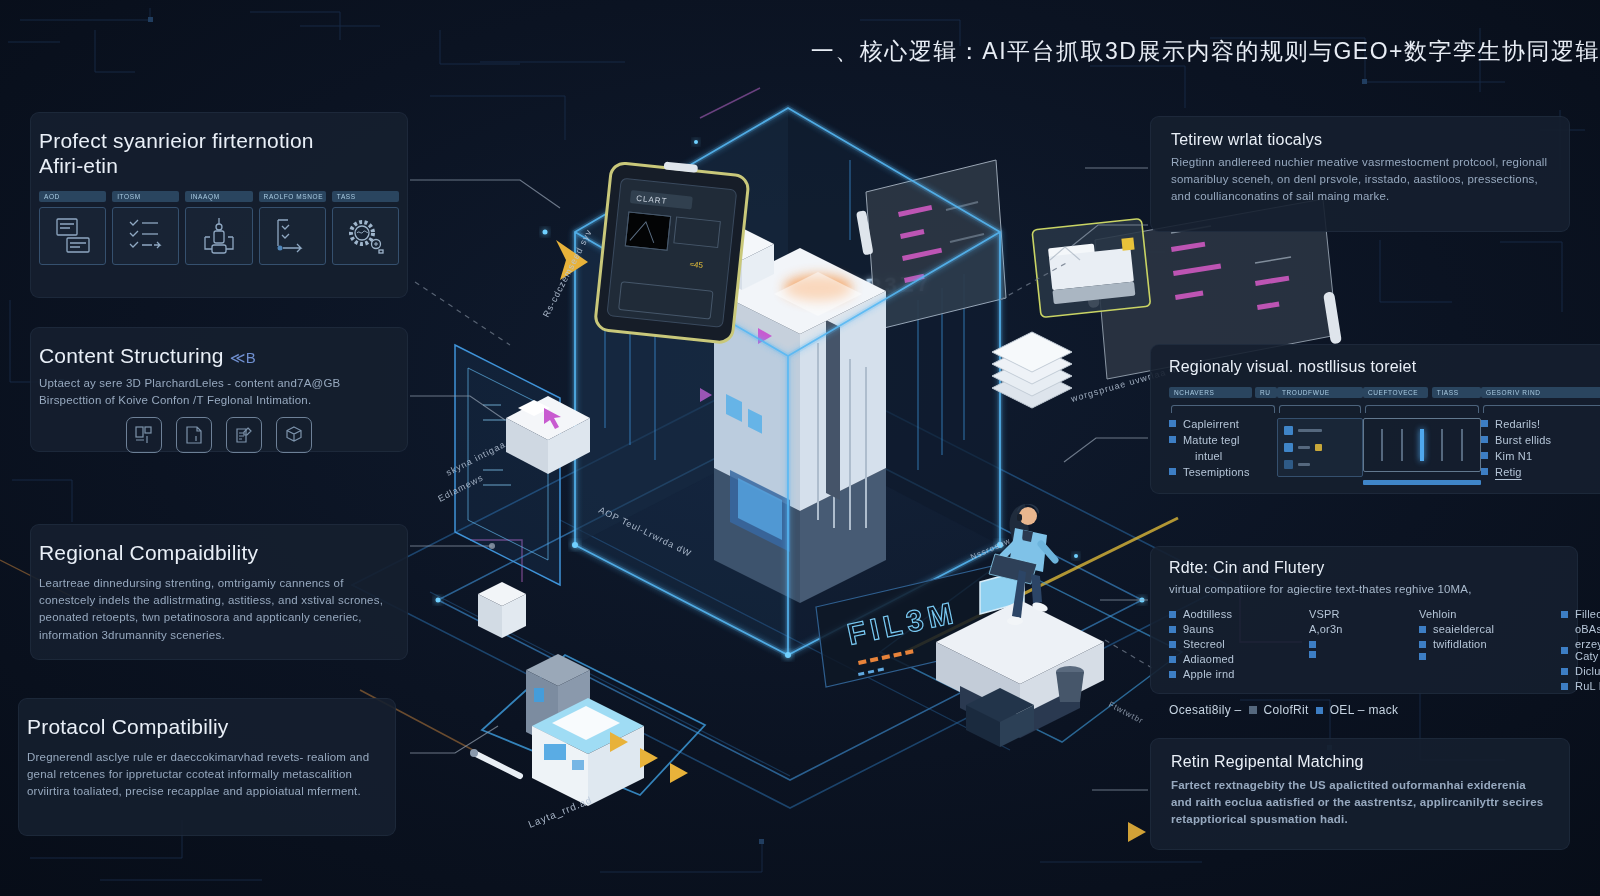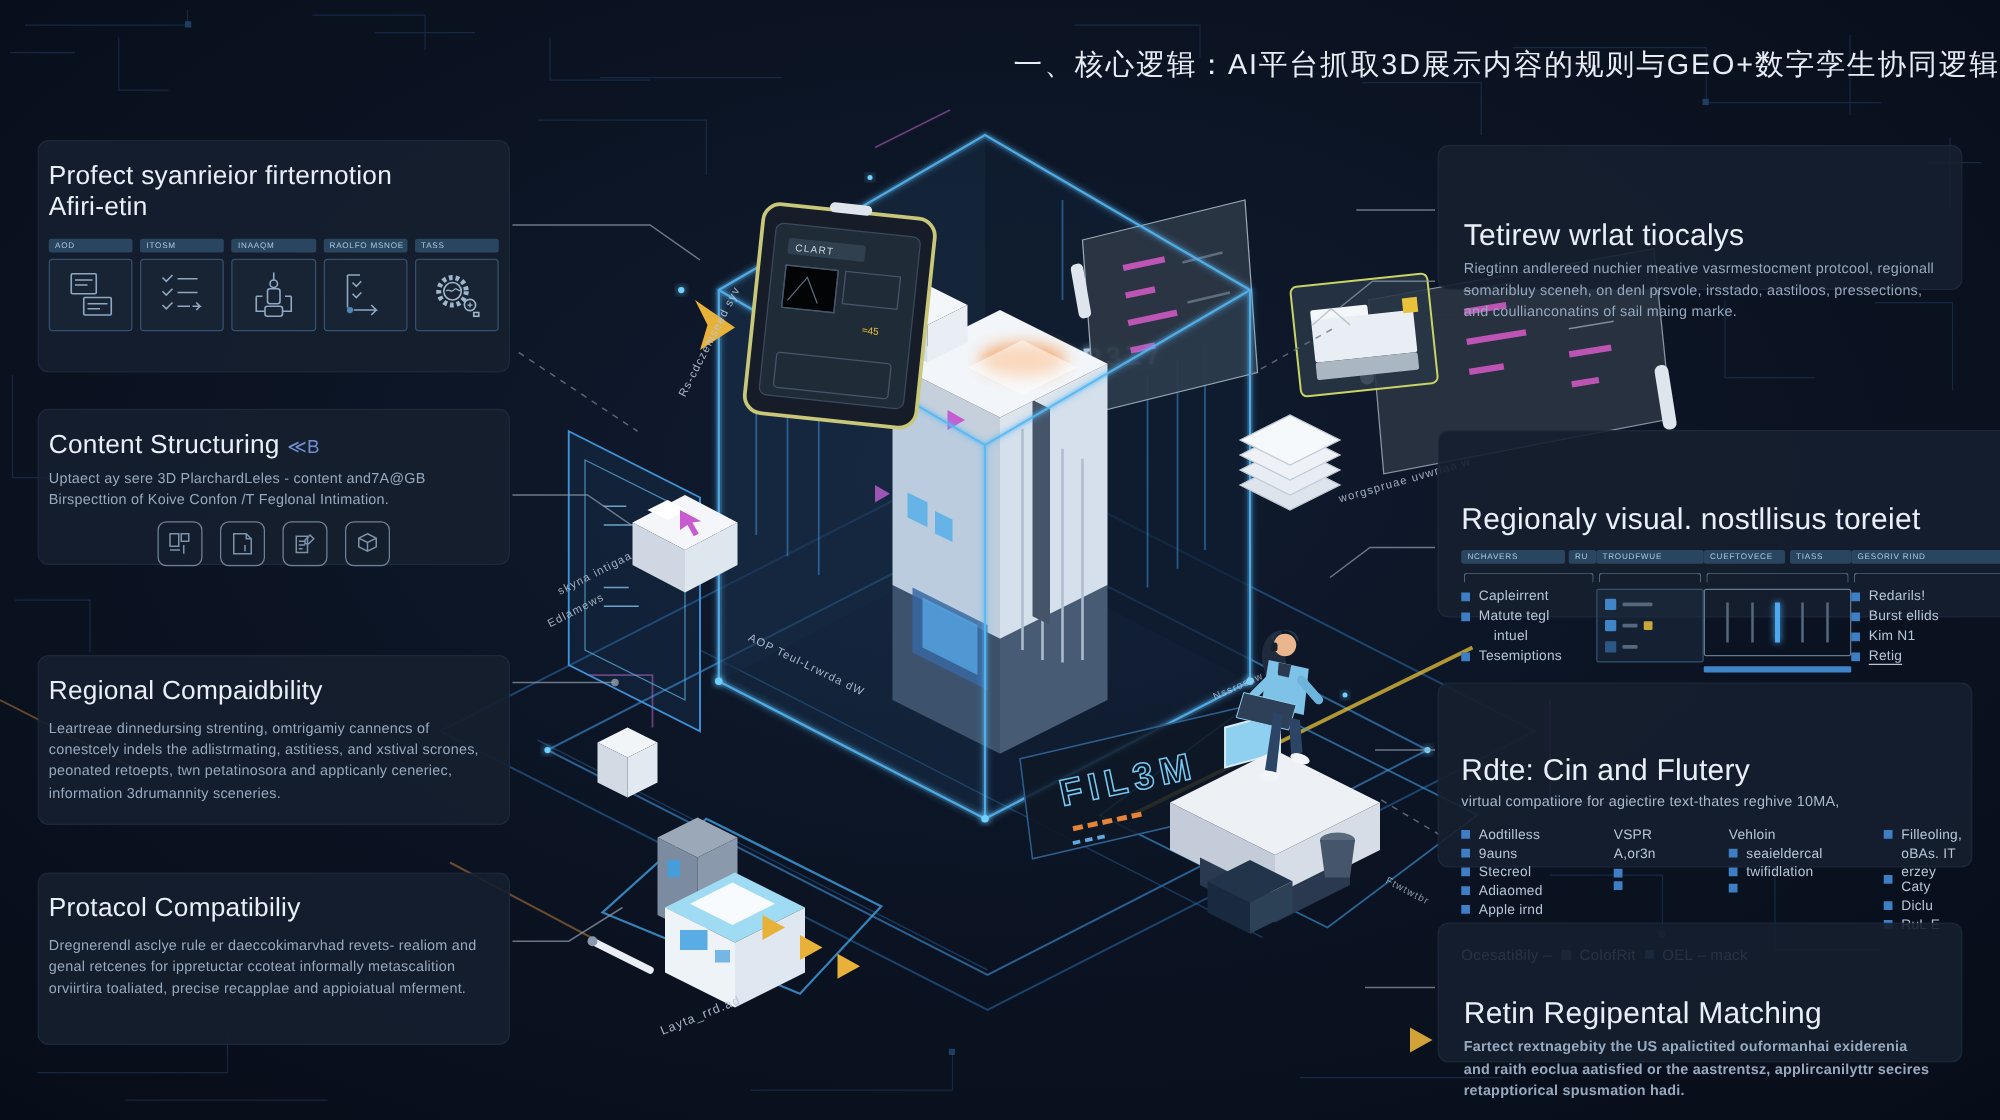--- a/index.html
+++ b/index.html
@@ -9,21 +9,21 @@
            radial-gradient(1200px 700px at 50% 42%, #101c30 0%, #0b1322 55%, #070d18 100%);}
   #scene{position:absolute;left:0;top:0;}
   svg text{font-family:"Liberation Sans",sans-serif;}
 
   .main-title{position:absolute;left:0;right:0;top:36px;text-align:right;
     font-size:23px;color:#e8edf5;letter-spacing:1.5px;font-weight:500;}
 
   .panel{position:absolute;background:rgba(21,31,47,0.90);border-radius:9px;
     border:1px solid rgba(110,140,180,0.10);box-sizing:border-box;padding:16px 8px;}
   .ptitle{font-size:21px;color:#e9eff7;font-weight:500;letter-spacing:.2px;line-height:1.18;}
-  .ptitle.small{font-size:24px;margin-top:44px;}
+  .ptitle.small{font-size:16px;}
   .tsuffix{color:#6f8fd0;font-size:15px;margin-left:6px;font-weight:400;}
   .pbody{font-size:11.5px;line-height:1.5;color:#97a9bf;margin-top:9px;letter-spacing:.2px;}
 
   
   .subrow{display:flex;gap:6px;margin-top:12px;}
   .subcard{flex:1;min-width:0;}
   .pill{background:#2a455f;color:#a9cbe2;font-size:6.5px;letter-spacing:.6px;
     padding:2px 5px;border-radius:2px;text-transform:uppercase;white-space:nowrap;
     overflow:hidden;text-align:left;}
   .subicon{height:56px;border:1px solid #35506e;background:rgba(28,42,60,.5);
@@ -49,21 +49,21 @@
   .chkline{height:3px;width:24px;background:#55687e;border-radius:1px;}
   .chkline.short{width:12px;}
   .chkyellow{width:7px;height:7px;background:#c8a83a;border-radius:1px;}
   .sliderbox{width:100%;height:54px;border:1px solid #62788e;border-radius:2px;
     display:flex;justify-content:space-evenly;align-items:center;box-sizing:border-box;}
   .vbar{width:2px;height:32px;background:#55687e;}
   .vbar.hot{width:4px;background:#4fa8ee;box-shadow:0 0 6px #4fa8ee;}
   .sliderbar{height:5px;background:#3f85c8;margin-top:8px;border-radius:1px;}
 
   
-  .rgrid{display:grid;grid-template-columns:116px 86px 118px 1fr;column-gap:6px;margin-top:7px;}
+  .rgrid{display:grid;grid-template-columns:116px 86px 118px 1fr;column-gap:24px;margin-top:7px;}
   .rgrid .li{margin:3px 0;}
   .rfooter{display:flex;align-items:center;gap:7px;margin-top:8px;
     font-size:12px;color:#c6d4e2;letter-spacing:.3px;}
   .sq{width:8px;height:8px;background:#55687e;flex:none;}
 </style>
 </head>
 <body>
 
 <div id="stage">
 
@@ -491,21 +491,21 @@
       </svg>
     </div>
   </div>
 </div>
 
 <div class="panel" style="left:30px;top:524px;width:378px;height:136px;">
   <div class="ptitle">Regional Compaidbility</div>
   <div class="pbody">Leartreae dinnedursing strenting, omtrigamiy cannencs of conestcely indels the adlistrmating, astitiess, and xstival scrones, peonated retoepts, twn petatinosora and appticanly ceneriec, information 3drumannity sceneries.</div>
 </div>
 
-<div class="panel" style="left:30px;top:698px;width:378px;height:138px;">
+<div class="panel" style="left:18px;top:698px;width:378px;height:138px;">
   <div class="ptitle">Protacol Compatibiliy</div>
   <div class="pbody">Dregnerendl asclye rule er daeccokimarvhad revets- realiom and genal retcenes for ippretuctar ccoteat informally metascalition orviirtira toaliated, precise recapplae and appioiatual mferment.</div>
 </div>
 
 <div class="panel" style="left:1150px;top:116px;width:420px;height:116px;padding:14px 20px;">
   <div class="ptitle small">Tetirew wrlat tiocalys</div>
   <div class="pbody" style="margin-top:4px;">Riegtinn andlereed nuchier meative vasrmestocment protcool, regionall somaribluy sceneh, on denl prsvole, irsstado, aastiloos, pressections, and coullianconatins of sail maing marke.</div>
 </div>
 
 <div class="panel" style="left:1150px;top:344px;width:492px;height:150px;padding:13px 18px;">

